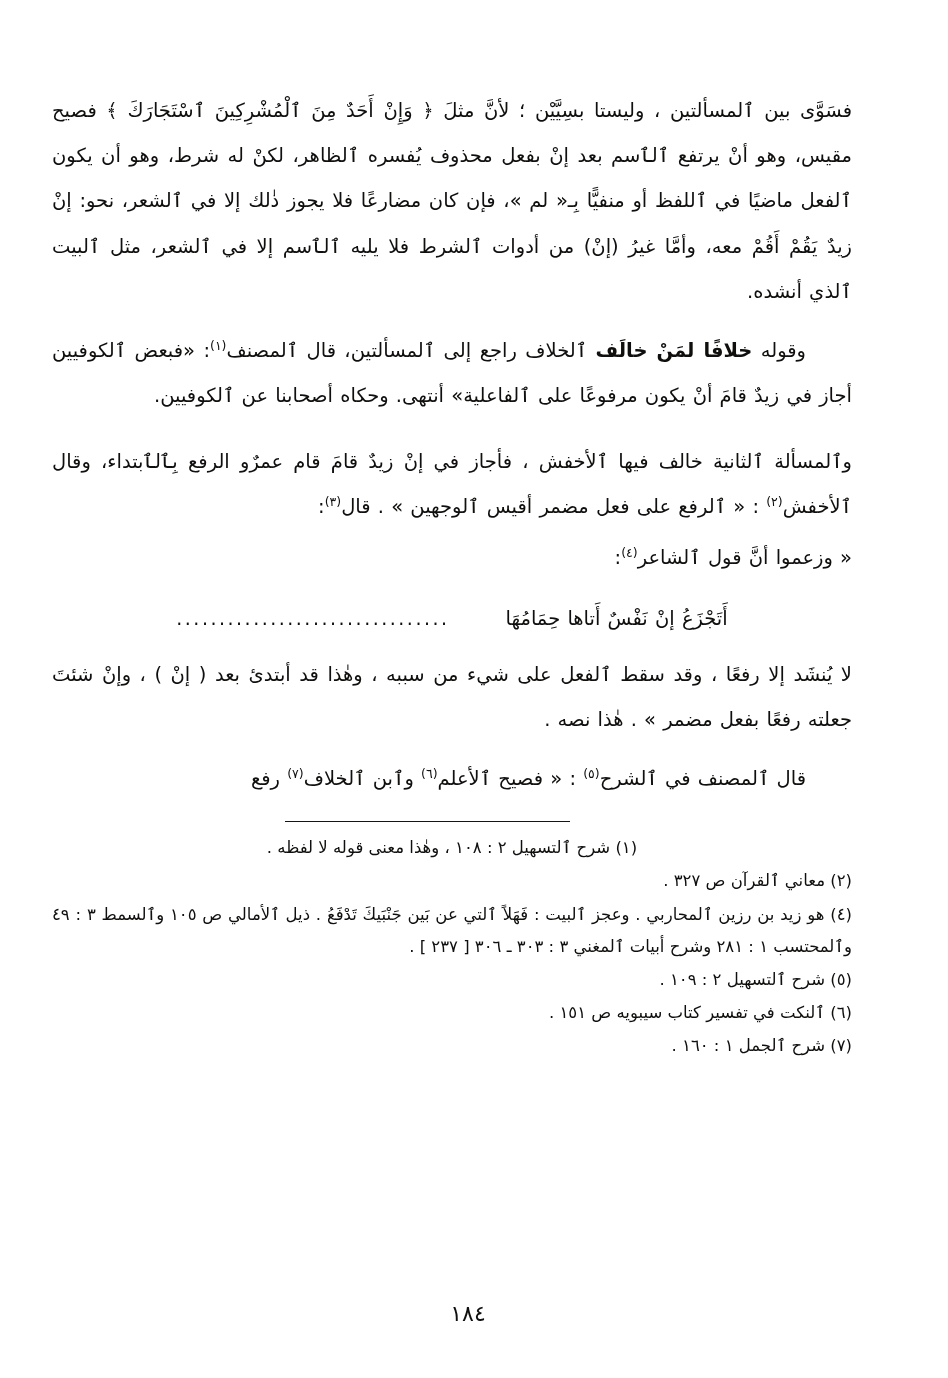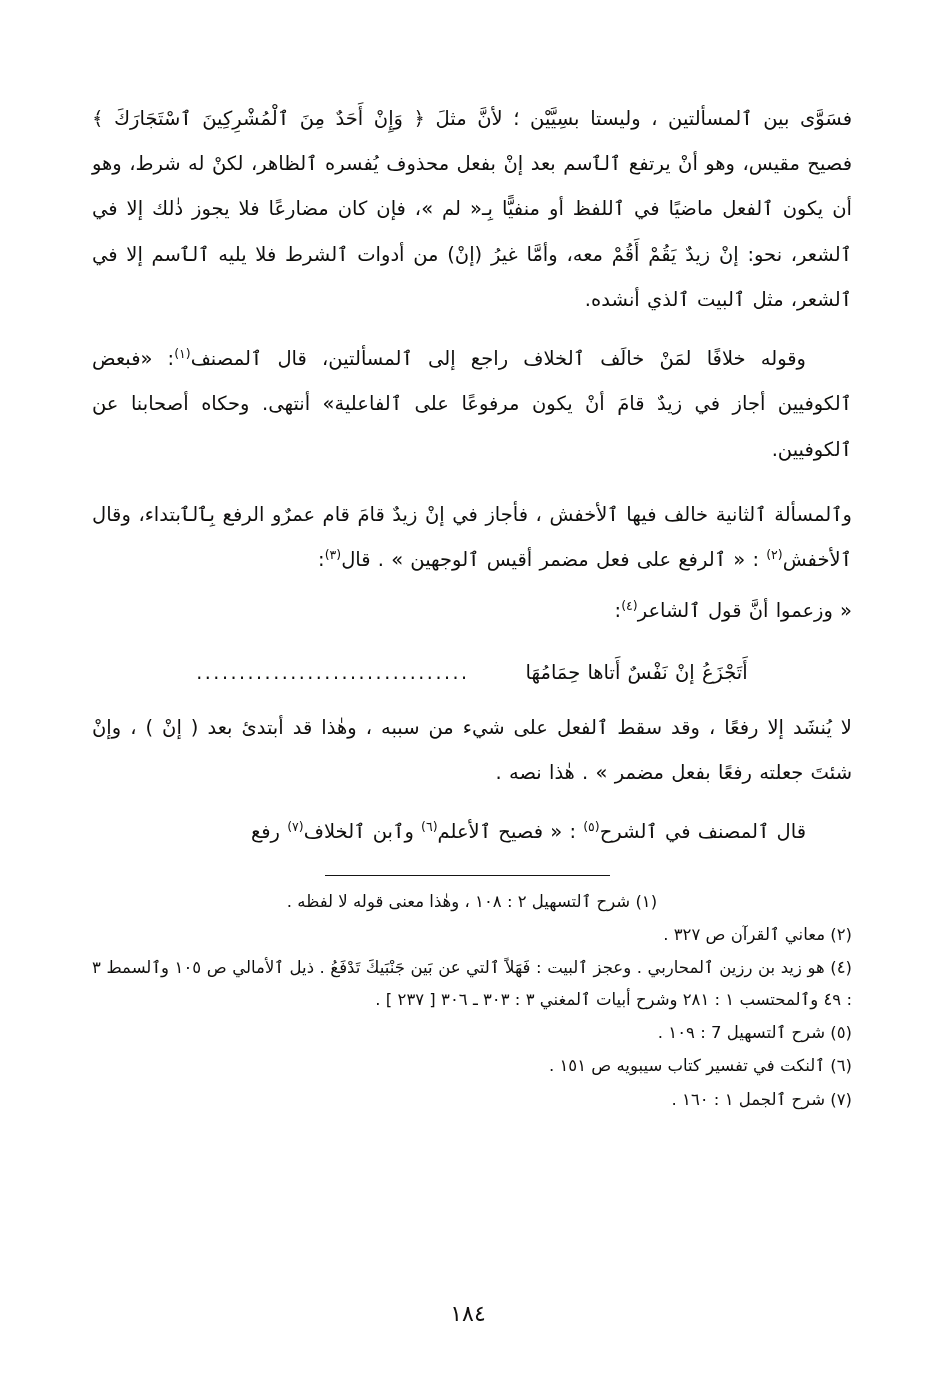--- a/index.html
+++ b/index.html
@@ -11,41 +11,40 @@
     width: 948px;
     height: 1378px;
     position: relative;
     font-family: "DejaVu Sans", sans-serif;
     color: #100f0d;
     overflow: hidden;
   }
   .page {
     position: absolute;
     inset: 0;
-    padding: 88px 96px 40px 92px;
+    padding: 88px 96px 40px 52px;
     box-sizing: border-box;
     direction: rtl;
-    margin-top: 8px;
   }
   .body-text {
     font-size: 19.5px;
     line-height: 2.32;
     text-align: justify;
     text-justify: inter-word;
     letter-spacing: 0px;
     word-spacing: 1px;
   }
   p.para {
     margin: 0 0 6px 0;
   }
   p.indent {
     text-indent: 46px;
   }
   .bold {
-    font-weight: normal;
+    font-weight: bold;
   }
   sup.fn {
     font-size: 12.5px;
     vertical-align: super;
     line-height: 0;
   }
   .verse-line {
     display: flex;
     flex-direction: row;
     justify-content: center;
@@ -153,21 +152,21 @@
     </div>
 
 
     <div class="fn-row" style="text-align: justify;">
       <span>(٤)</span>
       <span>هو زيد بن رزين ٱلمحاربي . وعجز ٱلبيت : فَهَلاً ٱلتي عن بَين جَنْبَيكَ تَدْفَعُ . ذيل ٱلأمالي ص ١٠٥ وٱلسمط ٣ : ٤٩ وٱلمحتسب ١ : ٢٨١ وشرح أبيات ٱلمغني ٣ : ٣٠٣ ـ ٣٠٦ [ ٢٣٧ ] .</span>
     </div>
 
     <div class="fn-row fn-center">
       <span>(٥)</span>
-      <span>شرح ٱلتسهيل 7 : ١٠٩ .</span>
+      <span>شرح ٱلتسهيل ٢ : ١٠٩ .</span>
     </div>
 
     <div class="fn-row fn-center">
       <span>(٦)</span>
       <span>ٱلنكت في تفسير كتاب سيبويه ص ١٥١ .</span>
     </div>
 
     <div class="fn-row fn-center">
       <span>(٧)</span>
       <span>شرح ٱلجمل ١ : ١٦٠ .</span>

